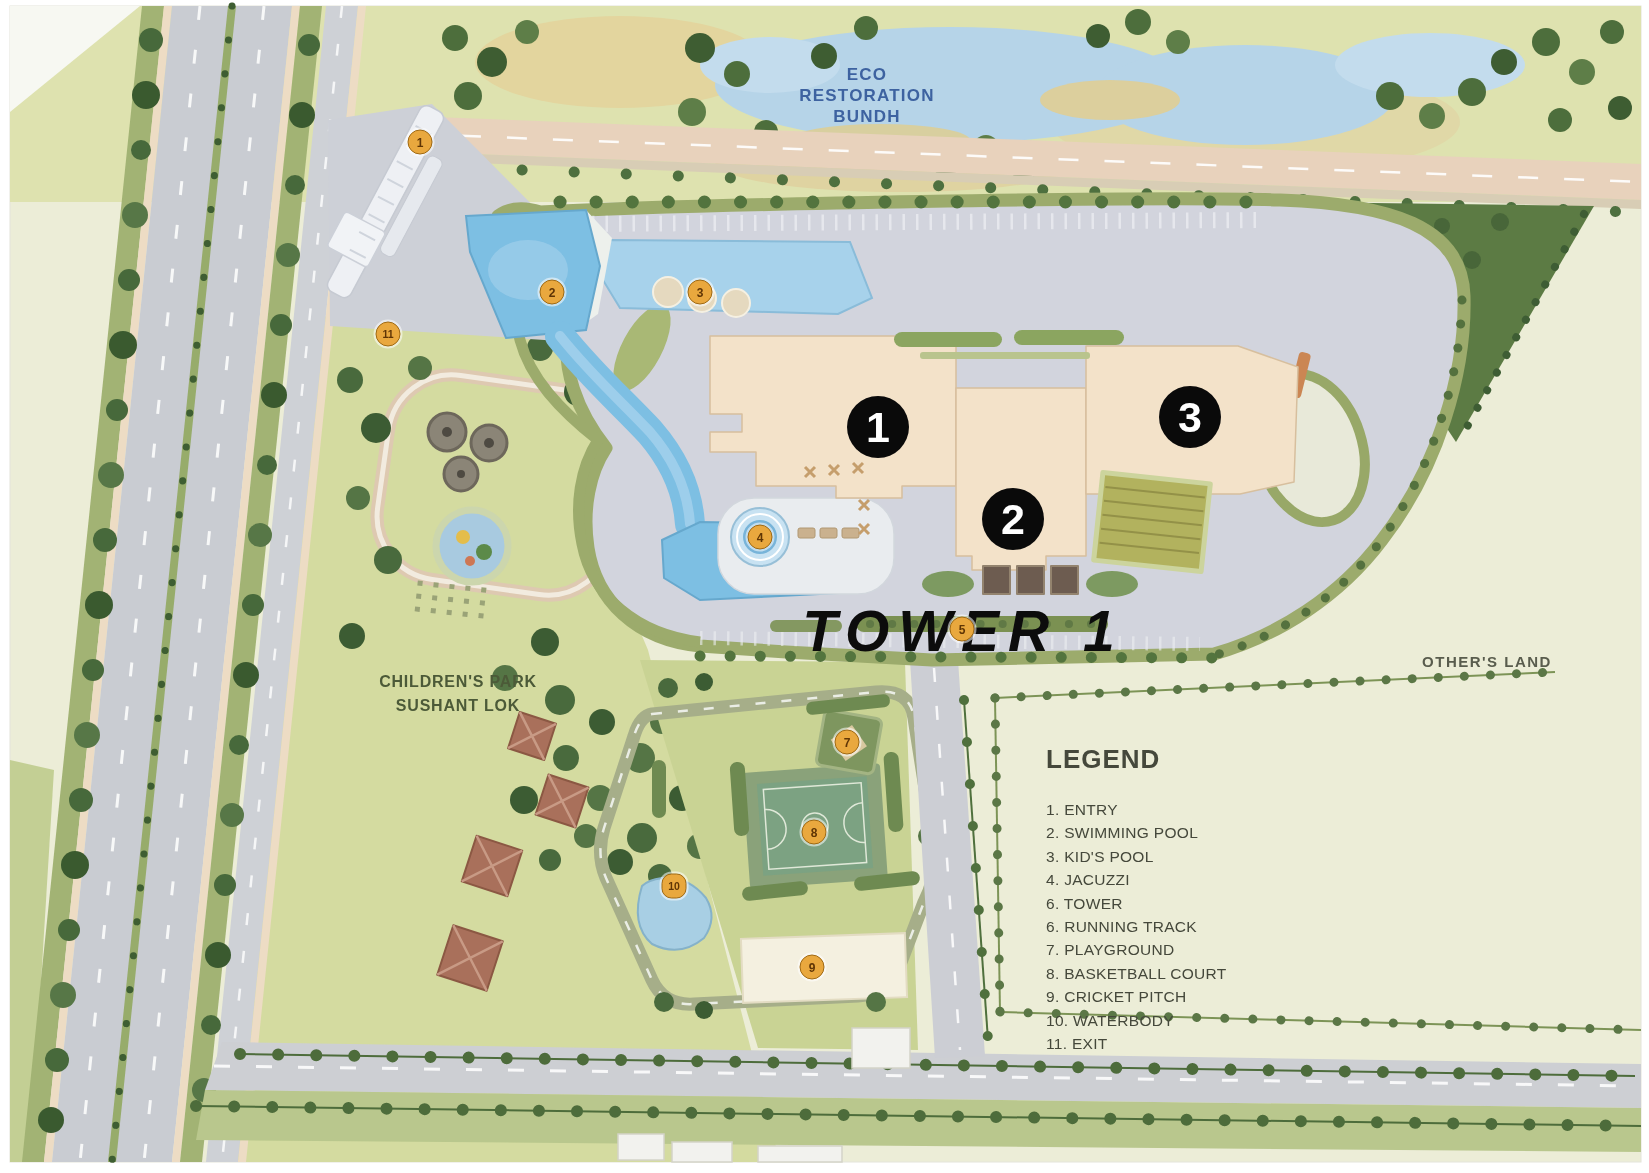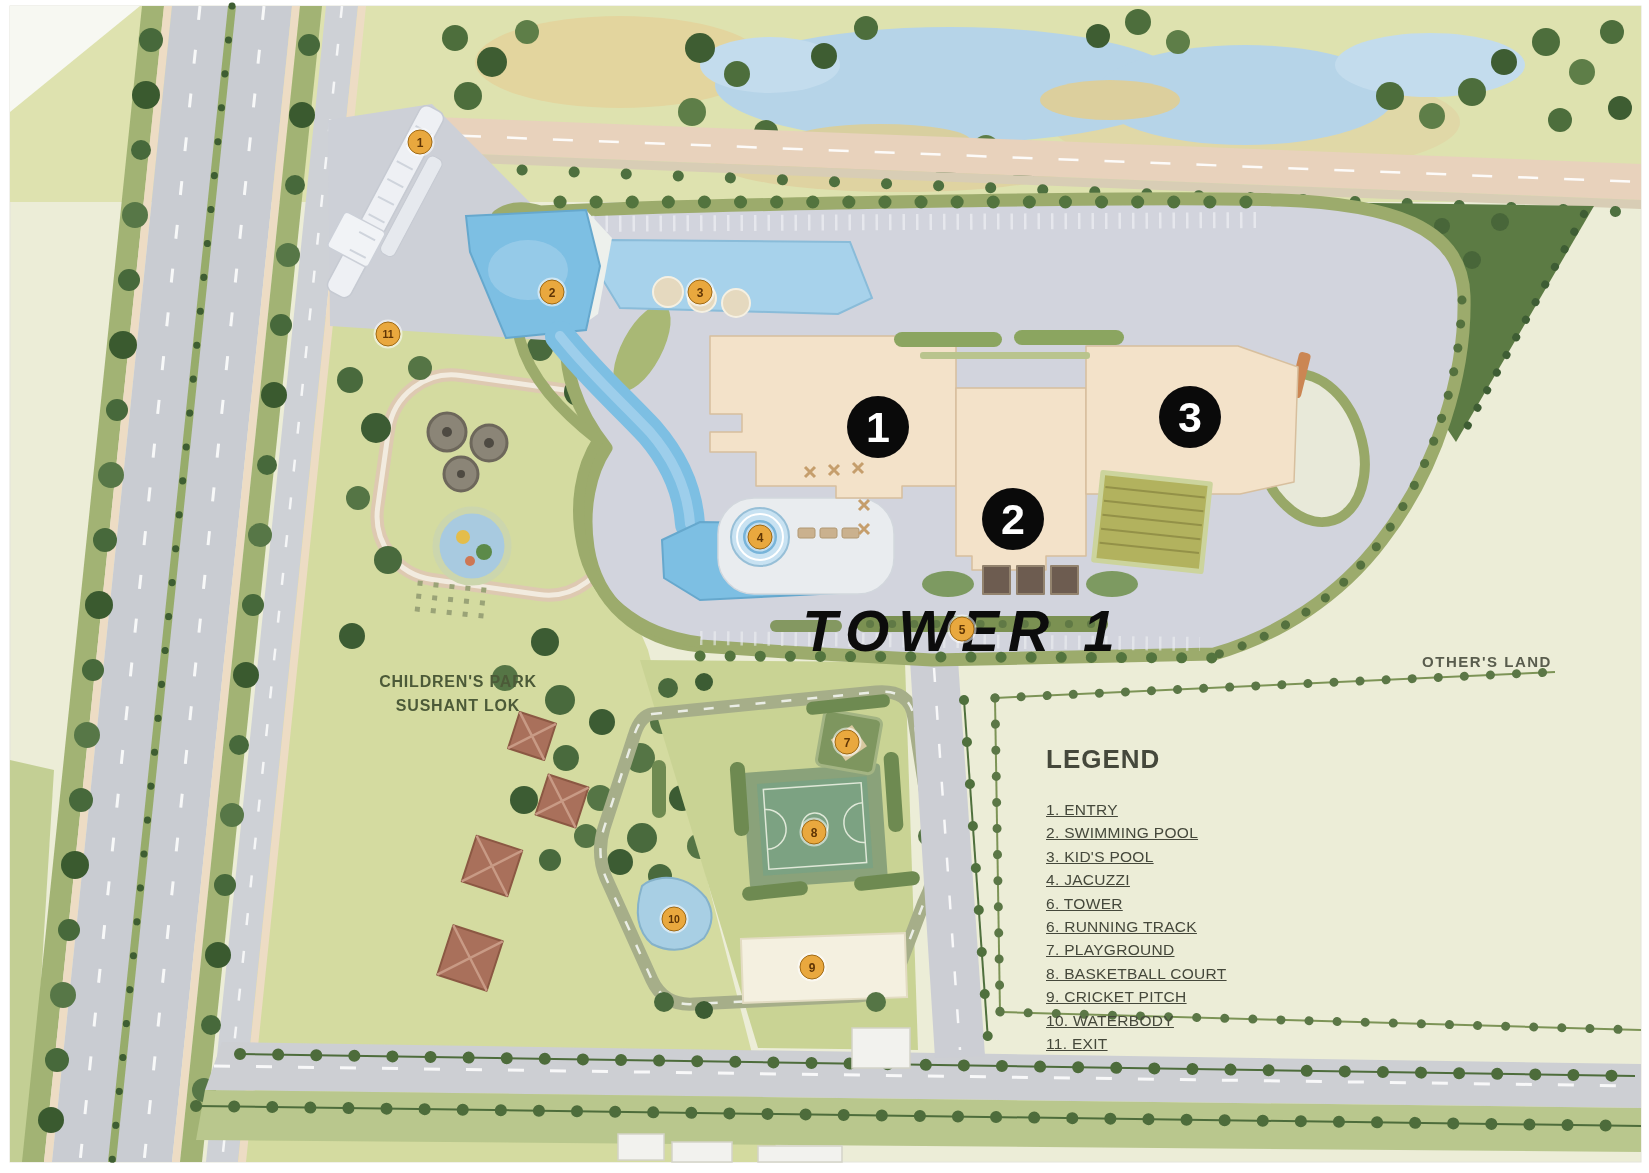--- a/index.html
+++ b/index.html
@@ -7,21 +7,21 @@
          font-family:"Liberation Sans",sans-serif;}
   svg.map{position:absolute;left:0;top:0;filter:blur(.35px) saturate(1.03);}
   .ov{position:absolute;}
   .lbl{transform:translate(-50%,-50%);text-align:center;white-space:nowrap;}
   .eco{color:#3d62a0;font-weight:700;font-size:17px;line-height:21px;letter-spacing:1.2px;}
   .park-label{color:#4c5a38;font-weight:700;font-size:16px;line-height:24px;letter-spacing:.8px;}
   .others{color:#595c4d;font-weight:700;font-size:15px;letter-spacing:1.5px;}
   .tower-label{font-size:57px;font-weight:800;font-style:italic;letter-spacing:9px;color:#0c0c0c;}
   .legend-title{color:#45483b;font-weight:700;font-size:26px;letter-spacing:1px;}
   .legend-items{color:#45483b;font-size:15.5px;font-weight:500;line-height:23.4px;letter-spacing:.3px;}
-  .legend-items div{height:23.4px;text-decoration:underline;}
+  .legend-items div{height:23.4px;}
   .hotspot{width:62px;height:62px;border-radius:50%;background:#0a0a0a;color:#ffffff;
            font-weight:700;font-size:43px;line-height:1;display:flex;align-items:center;
            justify-content:center;transform:translate(-50%,-50%);cursor:pointer;}
   .pmarker{width:23px;height:23px;border-radius:50%;background:#e9a83e;border:1.6px solid #a06a14;
            color:#5f3505;font-size:12px;font-weight:800;line-height:1;display:flex;align-items:center;
            justify-content:center;transform:translate(-50%,-50%);
            box-shadow:0 0 0 2px rgba(255,255,255,.55);}
   .pmarker.small{font-size:10.5px;}
 </style>
 </head>
@@ -392,20 +392,25 @@
     <g stroke="#c49e6e" stroke-width="3">
       <path d="M 805,467 l10,10 M 815,467 l-10,10"></path>
           <path d="M 829,465 l10,10 M 839,465 l-10,10"></path>
       <path d="M 853,463 l10,10 M 863,463 l-10,10"></path>
           <path d="M 859,500 l10,10 M 869,500 l-10,10"></path>
       <path d="M 859,524 l10,10 M 869,524 l-10,10"></path>
     </g>
   </g>
 </svg>
 
+<div class="ov lbl eco" style="left:867px;top:95px;">
+  <div>ECO</div>
+  <div>RESTORATION</div>
+  <div>BUNDH</div>
+</div>
 
 <div class="ov lbl park-label" style="left:458px;top:694px;">
   <div>CHILDREN'S PARK</div>
   <div>SUSHANT LOK</div>
 </div>
 
 <div class="ov lbl tower-label" style="left:963px;top:631px;">TOWER 1</div>
 
 <div class="ov lbl others" style="left:1487px;top:661px;">OTHER'S LAND</div>
 
@@ -426,20 +431,20 @@
 </div>
 
 <div class="ov pmarker" style="left:420px;top:142px;">1</div>
 <div class="ov pmarker small" style="left:388px;top:290px;margin-top:44px;">11</div>
 <div class="ov pmarker" style="left:552px;top:292px;">2</div>
 <div class="ov pmarker" style="left:700px;top:292px;">3</div>
 <div class="ov pmarker" style="left:760px;top:537px;">4</div>
 <div class="ov pmarker" style="left:962px;top:629px;">5</div>
 <div class="ov pmarker" style="left:847px;top:742px;">7</div>
 <div class="ov pmarker" style="left:814px;top:832px;">8</div>
-<div class="ov pmarker small" style="left:674px;top:919px;">10</div>
+<div class="ov pmarker small" style="left:674px;top:886px;border-radius:10px;">10</div>
 <div class="ov pmarker" style="left:812px;top:967px;">9</div>
 
 <div class="ov hotspot" style="left:878px;top:427px;">1</div>
 <div class="ov hotspot" style="left:1013px;top:519px;">2</div>
 <div class="ov hotspot" style="left:1190px;top:417px;">3</div>
 
 </div>
 
 </body></html>

